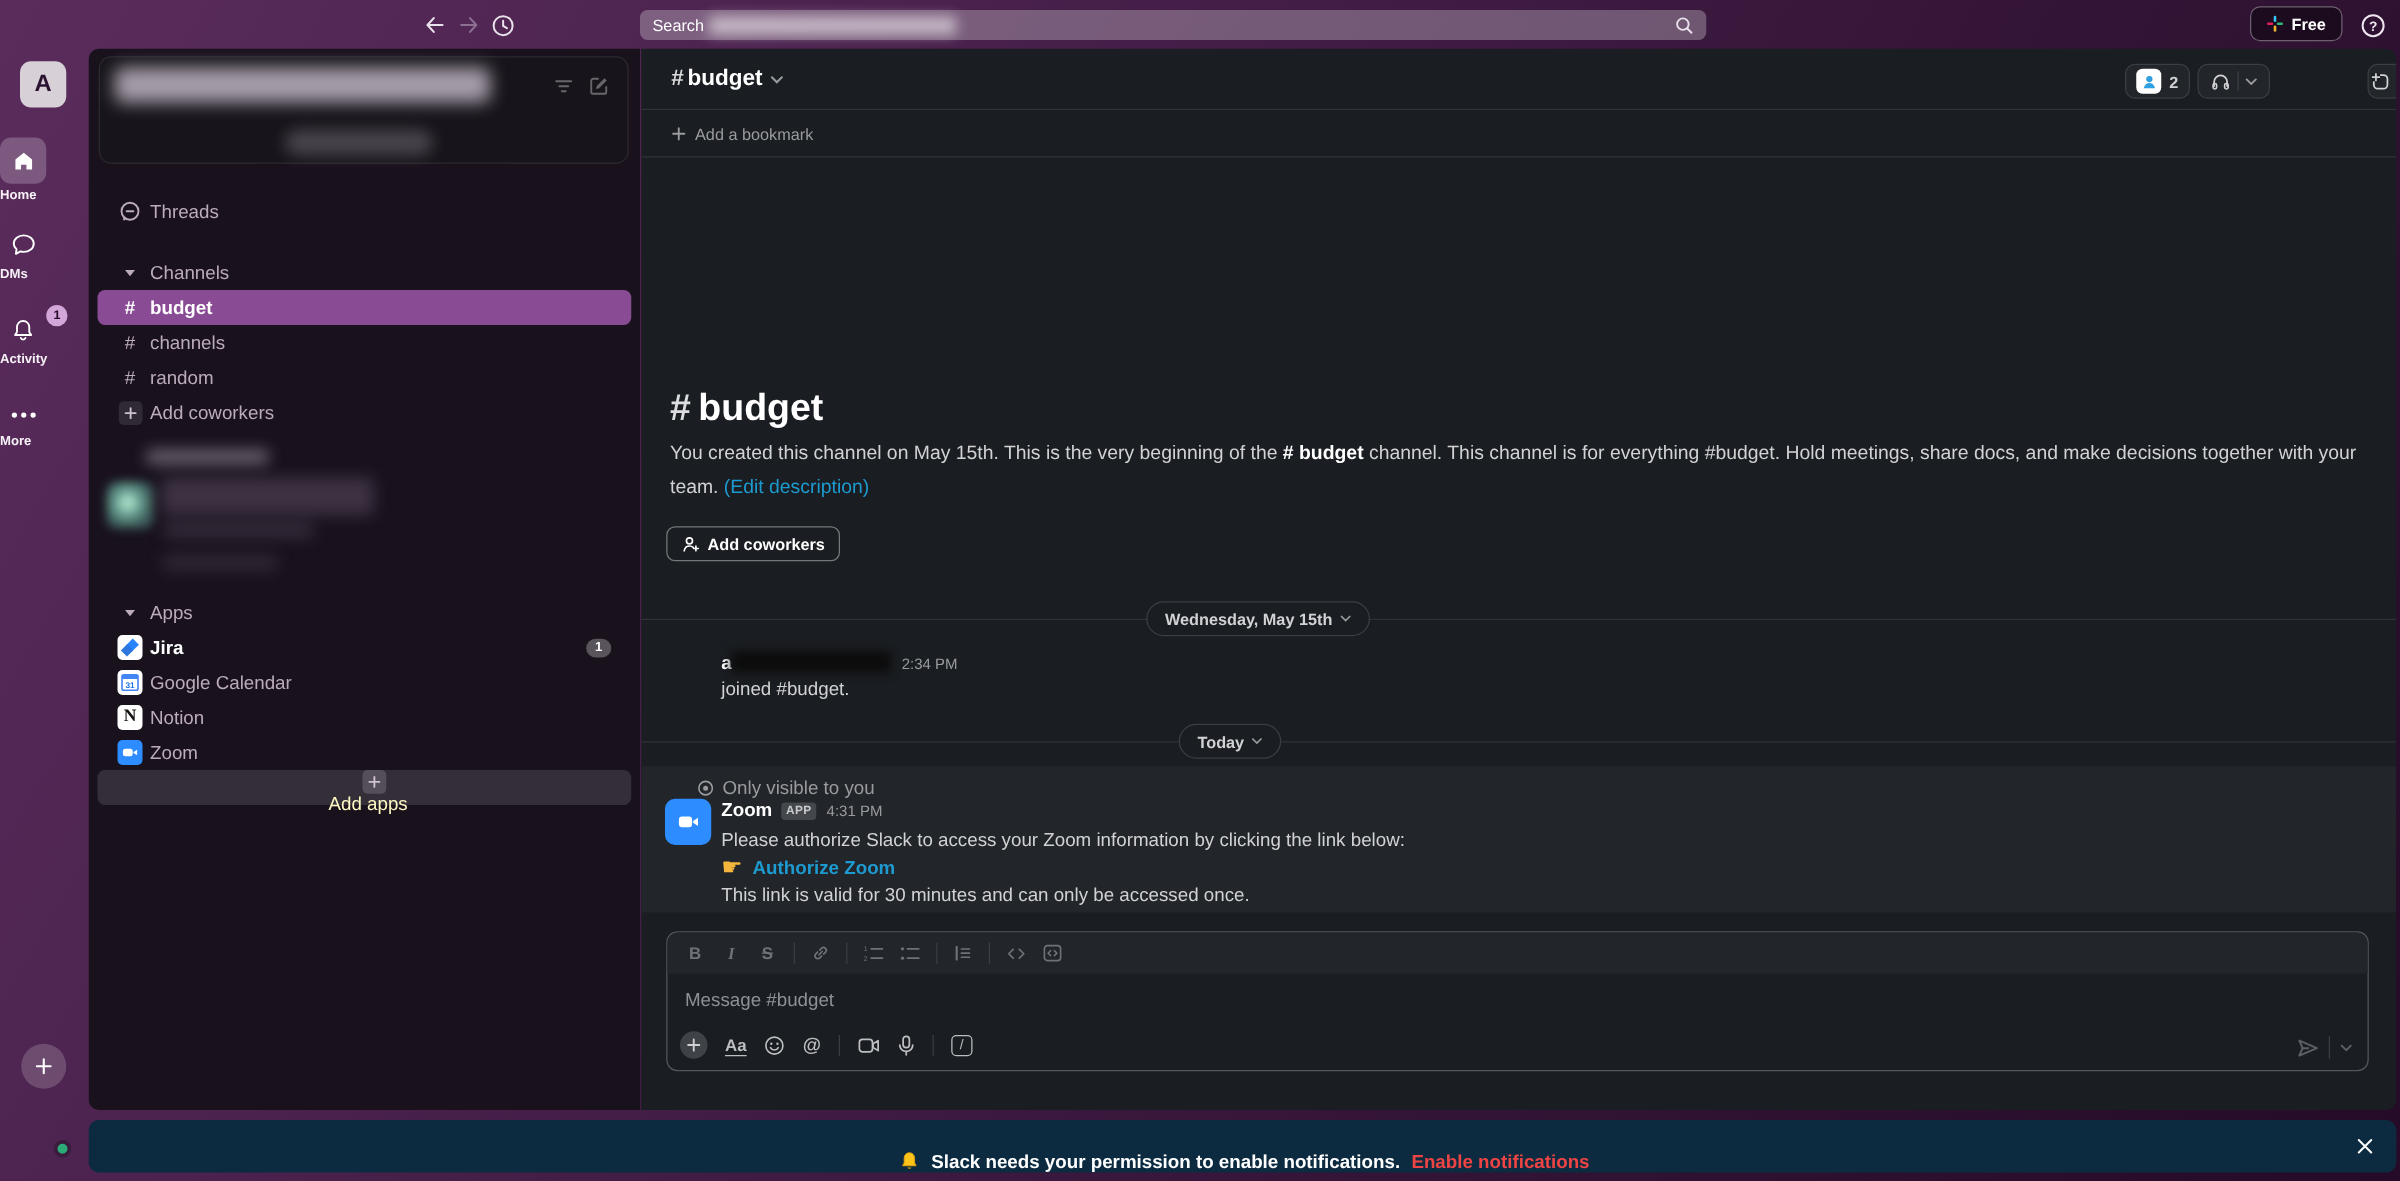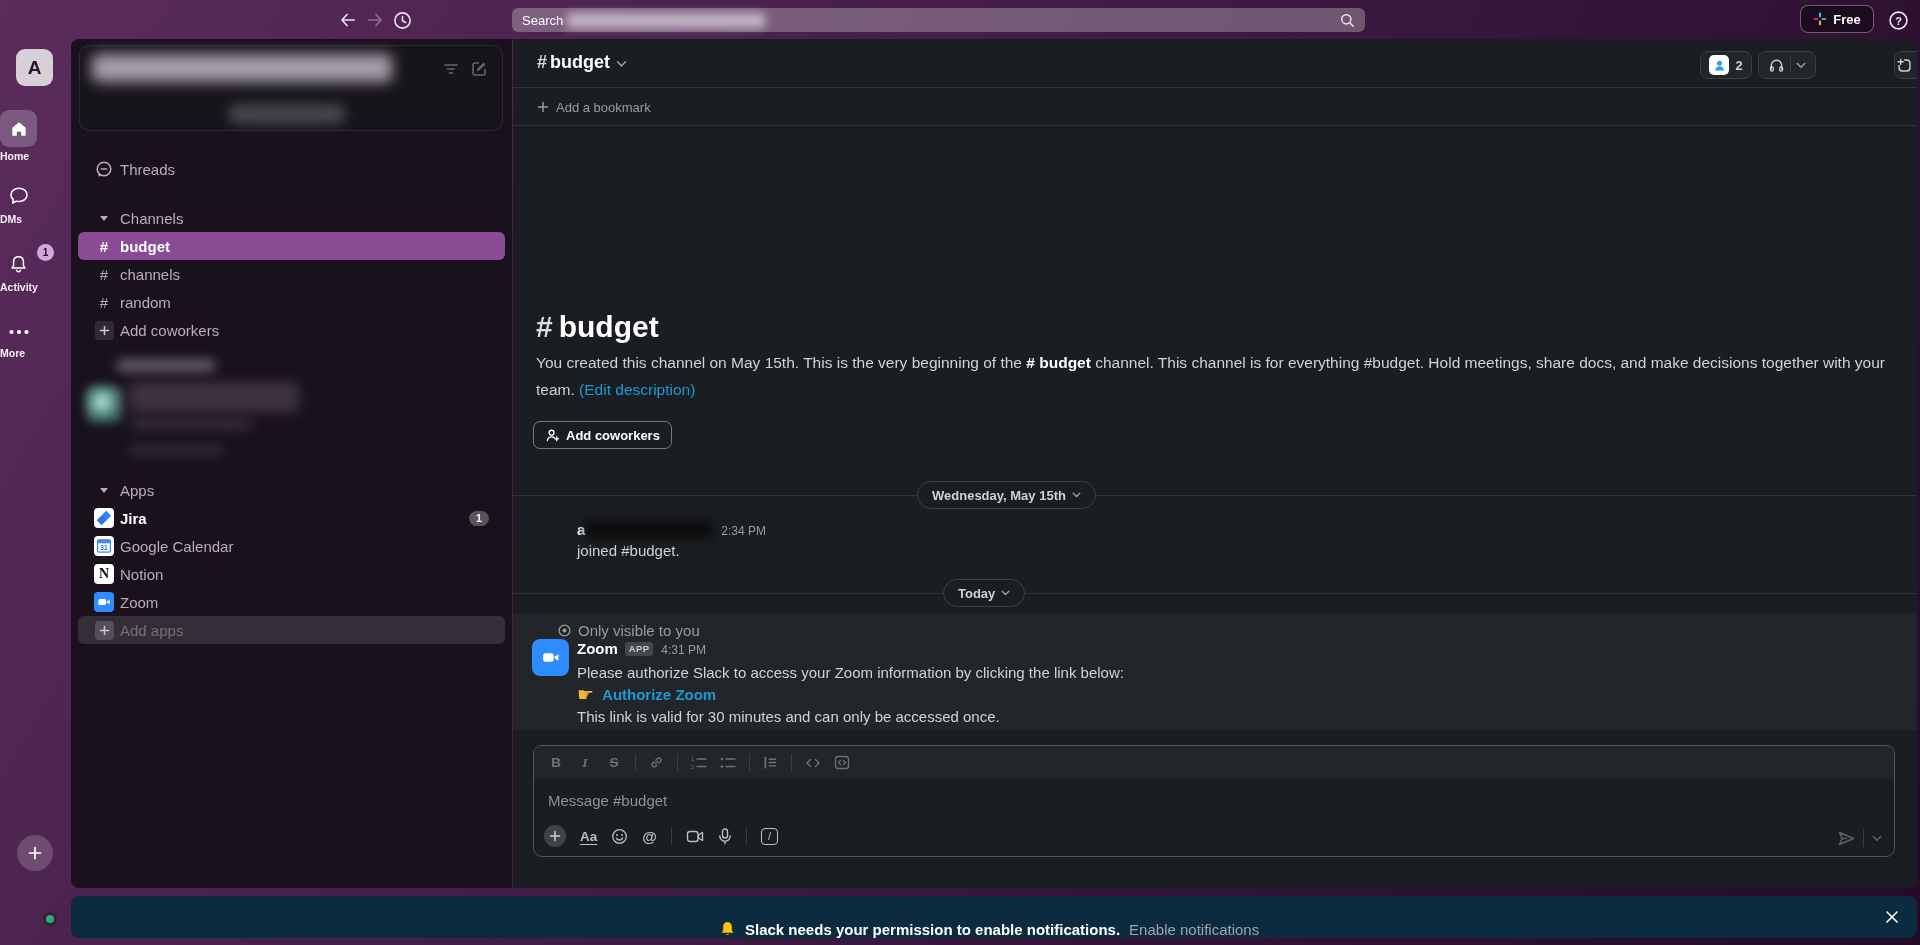--- a/index.html
+++ b/index.html
@@ -51,21 +51,21 @@
   .ws-name-redact{position:absolute;left:12px;top:8px;width:300px;height:28px;border-radius:6px;
     background:rgba(208,196,212,0.78);filter:blur(7px);}
   .ws-header-icons{position:absolute;right:14px;top:14px;display:flex;gap:10px;color:rgba(255,255,255,0.35);}
   .ws-subbtn-redact{position:absolute;left:148px;top:58px;width:118px;height:20px;border-radius:10px;
     background:rgba(190,180,195,0.30);filter:blur(6px);}
   .srow{position:absolute;left:7px;width:427px;height:28px;border-radius:6px;display:flex;align-items:center;
     color:#bcabbc;font-size:15px;}
   .srow .slot{width:20px;margin-left:16px;display:flex;align-items:center;justify-content:center;flex:none;}
   .srow .lbl{margin-left:6px;white-space:nowrap;}
   .srow.selected{background:#8a4b95;color:#ffffff;font-weight:700;}
-  .srow.hover{background:rgba(255,255,255,0.12);color:#737373;}
+  .srow.hover{background:rgba(255,255,255,0.12);color:#fef9c3;flex-direction:column;}
   .srow.unread{color:#ffffff;font-weight:700;}
   .hashglyph{font-size:15px;font-weight:inherit;}
   .caret{width:0;height:0;border-left:4.5px solid transparent;border-right:4.5px solid transparent;border-top:5.5px solid #bcabbc;}
   .plus-tile{width:19px;height:19px;border-radius:4px;background:rgba(255,255,255,0.1);display:flex;align-items:center;justify-content:center;color:#cfc2d2;}
   .app-tile{width:20px;height:20px;border-radius:4px;background:#ffffff;display:flex;align-items:center;justify-content:center;overflow:hidden;}
   .app-tile.zoomblue{background:#2d8cff;}
   .side-badge{position:absolute;right:16px;top:6.5px;min-width:20px;height:15px;border-radius:8px;
     background:rgba(255,255,255,0.28);color:#fff;font-size:10.5px;font-weight:700;display:flex;align-items:center;justify-content:center;padding:0 5px;}
   .dm-redact{position:absolute;left:14px;top:319px;width:310px;height:106px;}
   .dm-bar{position:absolute;border-radius:4px;filter:blur(6px);}
@@ -111,21 +111,21 @@
   .comp-actions{position:absolute;left:10px;bottom:9px;display:flex;align-items:center;gap:14px;color:#bcbec1;}
   .pluscircle{width:22px;height:22px;border-radius:50%;background:#3f4247;display:flex;align-items:center;justify-content:center;color:#cfd0d2;}
   .aabtn{font-size:13.5px;font-weight:700;text-decoration:underline;text-underline-offset:3px;}
   .slashbox{width:17px;height:17px;border:1.4px solid #bcbec1;border-radius:4px;font-size:11px;display:flex;align-items:center;justify-content:center;}
   .sendwrap{position:absolute;right:12px;bottom:9px;display:flex;align-items:center;gap:8px;color:#5d6065;}
 
   
   .banner{position:absolute;left:71px;top:896px;width:1846px;height:42px;background:#0d2b40;border-radius:8px;}
   .banner-inner{position:absolute;left:648px;top:0;height:100%;display:flex;align-items:flex-end;gap:9px;}
   .banner-text{color:#ffffff;font-size:15px;font-weight:700;}
-  .banner-link{color:#a3a3a3;font-size:15px;font-weight:400;cursor:pointer;margin-top:41px;}
+  .banner-link{color:#ef4444;font-size:15px;font-weight:700;cursor:pointer;margin-top:41px;}
   .banner-close{position:absolute;left:1810px;top:10px;width:22px;height:22px;display:flex;align-items:center;justify-content:center;color:#ffffff;cursor:pointer;}
 </style>
 </head>
 <body>
 
 <div class="stage">
 
   <div class="topbar">
     <div class="navbtn" style="left:334px">
       <span>

